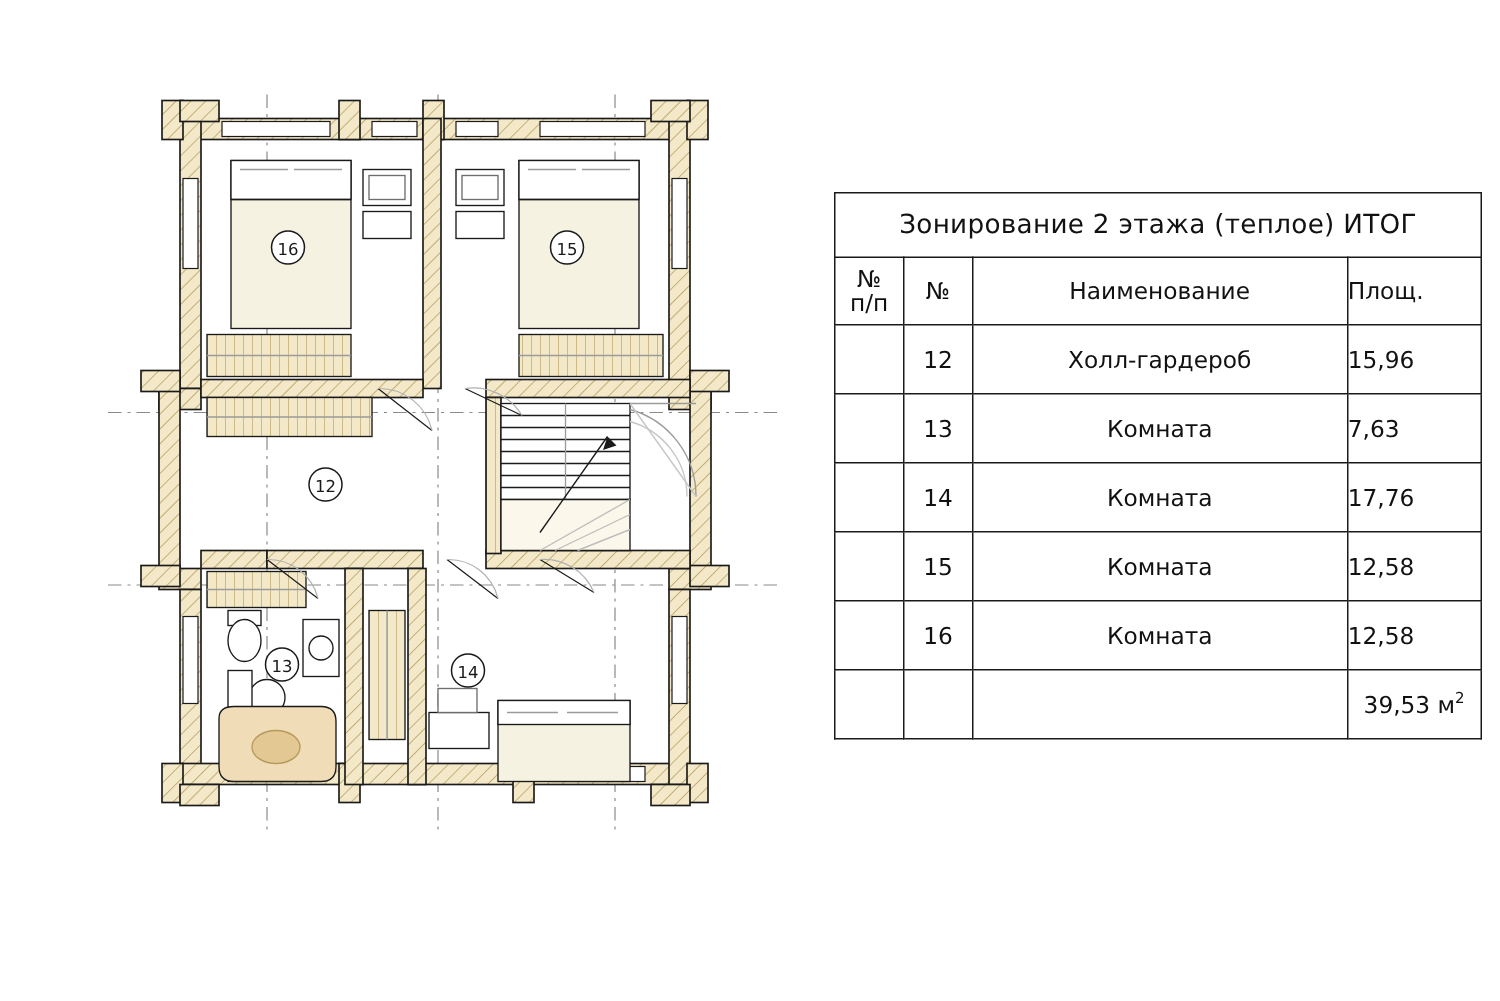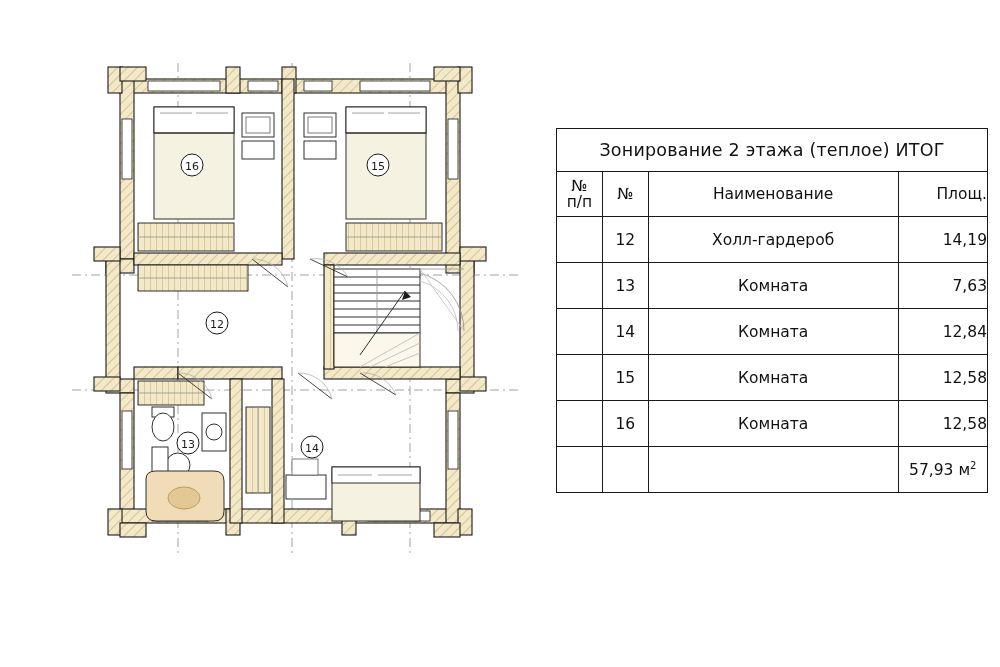--- a/index.html
+++ b/index.html
@@ -68,21 +68,21 @@
   .t-head-cell .small-l1 { display: block; }
   .t-head-cell .small-l2 { display: block; }
   .t-row-cell {
     height: 45px;
     vertical-align: middle;
     font-size: 15.5px;
   }
   .c-no    { width: 46px;  text-align: center; }
   .c-num   { width: 46px;  text-align: center; }
   .c-name  { width: 254px; text-align: center; padding-left: 14px; }
-  .c-area  { width: 90px;  text-align: right; }
+  .c-area  { width: 90px;  text-align: left; }
   .total-cell {
     text-align: center;
     font-size: 15.5px;
     height: 45px;
     vertical-align: middle;
   }
   .sup-m2 { font-size: 15.5px; }
   .sup-m2 sup { font-size: 10px; }
 
   
@@ -325,52 +325,52 @@
           </td>
           <td class="t-head-cell c-num">№</td>
           <td class="t-head-cell c-name">Наименование</td>
           <td class="t-head-cell c-area">Площ.</td>
         </tr>
 
         <tr>
           <td class="t-row-cell c-no"></td>
           <td class="t-row-cell c-num">12</td>
           <td class="t-row-cell c-name">Холл-гардероб</td>
-          <td class="t-row-cell c-area">14,19</td>
+          <td class="t-row-cell c-area">15,96</td>
         </tr>
         <tr>
           <td class="t-row-cell c-no"></td>
           <td class="t-row-cell c-num">13</td>
           <td class="t-row-cell c-name">Комната</td>
           <td class="t-row-cell c-area">7,63</td>
         </tr>
         <tr>
           <td class="t-row-cell c-no"></td>
           <td class="t-row-cell c-num">14</td>
           <td class="t-row-cell c-name">Комната</td>
-          <td class="t-row-cell c-area">12,84</td>
+          <td class="t-row-cell c-area">17,76</td>
         </tr>
         <tr>
           <td class="t-row-cell c-no"></td>
           <td class="t-row-cell c-num">15</td>
           <td class="t-row-cell c-name">Комната</td>
           <td class="t-row-cell c-area">12,58</td>
         </tr>
         <tr>
           <td class="t-row-cell c-no"></td>
           <td class="t-row-cell c-num">16</td>
           <td class="t-row-cell c-name">Комната</td>
           <td class="t-row-cell c-area">12,58</td>
         </tr>
 
         <tr>
           <td class="t-row-cell c-no"></td>
           <td class="t-row-cell c-num"></td>
           <td class="t-row-cell c-name"></td>
           <td class="total-cell">
-            <span class="sup-m2"><span>57,93</span> <span>м</span><sup>2</sup></span>
+            <span class="sup-m2"><span>39,53</span> <span>м</span><sup>2</sup></span>
           </td>
         </tr>
       </tbody>
     </table>
   </div>
 
 </div>
 
 </body></html>

